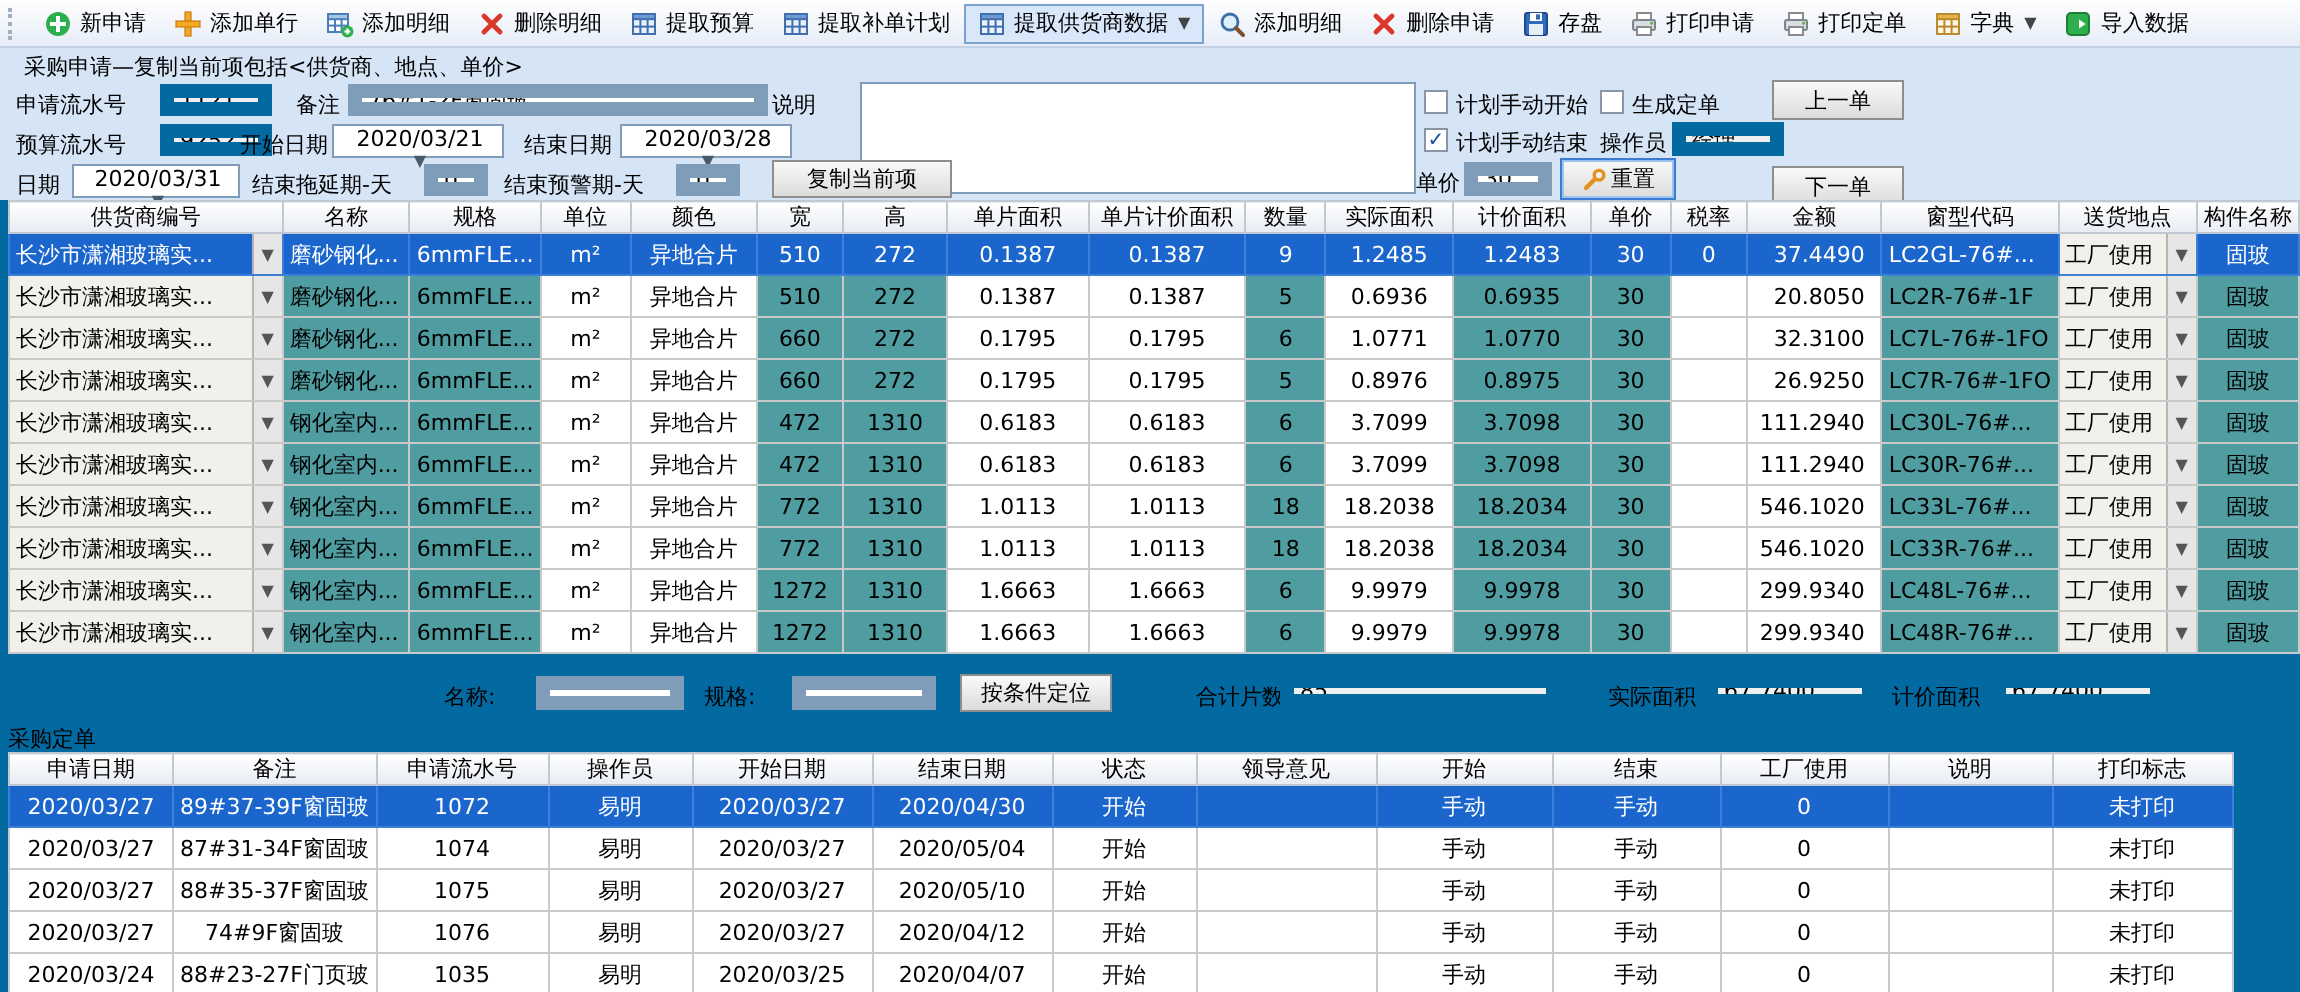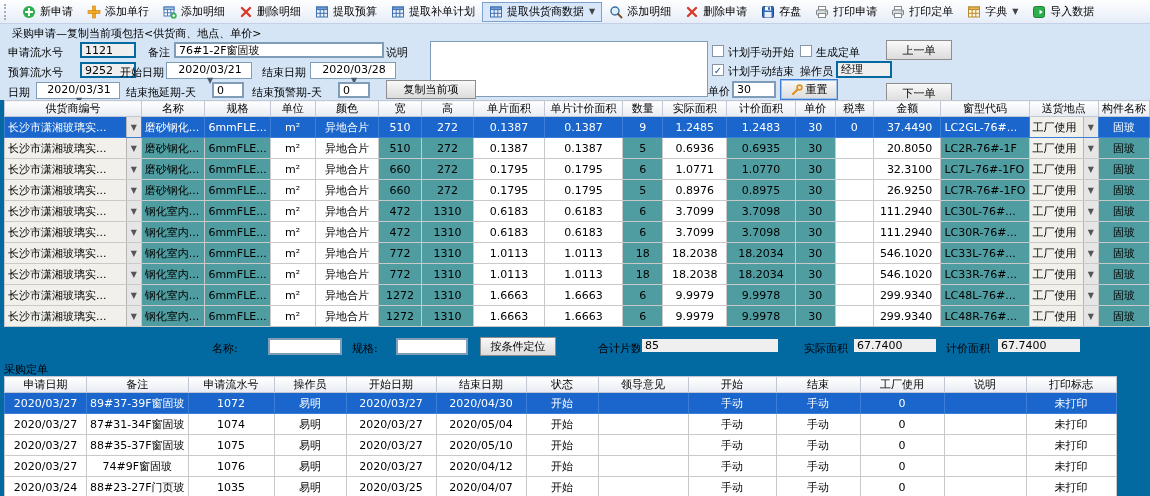--- a/index.html
+++ b/index.html
@@ -23,21 +23,21 @@
   .menu-item{position:relative;height:24px;line-height:24px;padding-left:20px;white-space:nowrap;}
   .menu-item.selected{border:1px solid #4a90d9;background:#d6e7fb;height:22px;line-height:22px;}
   .red-arrow{position:absolute;top:50%;margin-top:-6px;height:12px;background:#e03131;
     clip-path:polygon(0 50%,38% 0,38% 30%,100% 30%,100% 70%,38% 70%,38% 100%);}
   .red-arrow.a1{right:8px;width:58px;}
   .red-arrow.a2{right:2px;width:30px;}
 
   
   .panel{position:absolute;left:0;top:24px;width:1150px;height:76px;background:#d5e5f6;}
   .lbl{position:absolute;white-space:nowrap;}
-  .box{position:absolute;border:2px solid #0369a1;background:#efefef;font-size:11px;
+  .box{position:absolute;border:7px solid #0369a1;background:#efefef;font-size:11px;
     font-family:inherit;padding:0 3px;box-sizing:border-box;}
   .box.white{background:#fff;border-color:#7f9db9;}
   .combo{position:absolute;border:1px solid #7f9db9;background:#fff;display:flex;align-items:center;
     justify-content:space-between;padding:0 2px 0 4px;box-sizing:border-box;flex-direction:column;}
   .combo .ca{font-size:8px;color:#4b5a6b;}
   .btn{position:absolute;border:1px solid #8e8e8e;background:linear-gradient(#f9f9f9,#dcdcdc);
     font-size:11px;display:flex;align-items:center;justify-content:center;box-sizing:border-box;cursor:default;}
   .btn.focus{border:1px solid #3b7bd4;box-shadow:inset 0 0 0 1px #9cc3ee;}
   .cb{position:absolute;width:12px;height:12px;border:1px solid #8a96a5;background:#fff;
     line-height:11px;font-size:10px;text-align:center;color:#234f9e;box-sizing:border-box;}
@@ -594,21 +594,21 @@
             <td class="combo2 combo-cell">
               <span class="cmb-t">工厂使用</span>
               <span class="cmb-b">▼</span>
             </td>
             <td class="tint">固玻</td>
           </tr>
         </tbody>
       </table>
     </div>
 
-  <span class="seclbl" style="left:212px;top:341px;">名称:</span>
+  <span class="seclbl" style="left:222px;top:341px;">名称:</span>
   <input class="box white" style="left: 268px; top: 338px; width: 74px; height: 17px;" value="">
   <span class="seclbl" style="left:352px;top:341px;">规格:</span>
   <input class="box white" style="left: 396px; top: 338px; width: 72px; height: 17px;" value="">
   <div class="btn" style="left:480px;top:337px;width:76px;height:19px;">按条件定位</div>
   <span class="seclbl" style="left:598px;top:341px;">合计片数</span>
   <input class="box" style="left: 640px; top: 337px; width: 140px; height: 17px;" readonly="" value="85">
   <span class="seclbl" style="left:804px;top:341px;">实际面积</span>
   <input class="box" style="left: 852px; top: 337px; width: 86px; height: 17px;" readonly="" value="67.7400">
   <span class="seclbl" style="left:946px;top:341px;">计价面积</span>
   <input class="box" style="left: 996px; top: 337px; width: 86px; height: 17px;" readonly="" value="67.7400">

